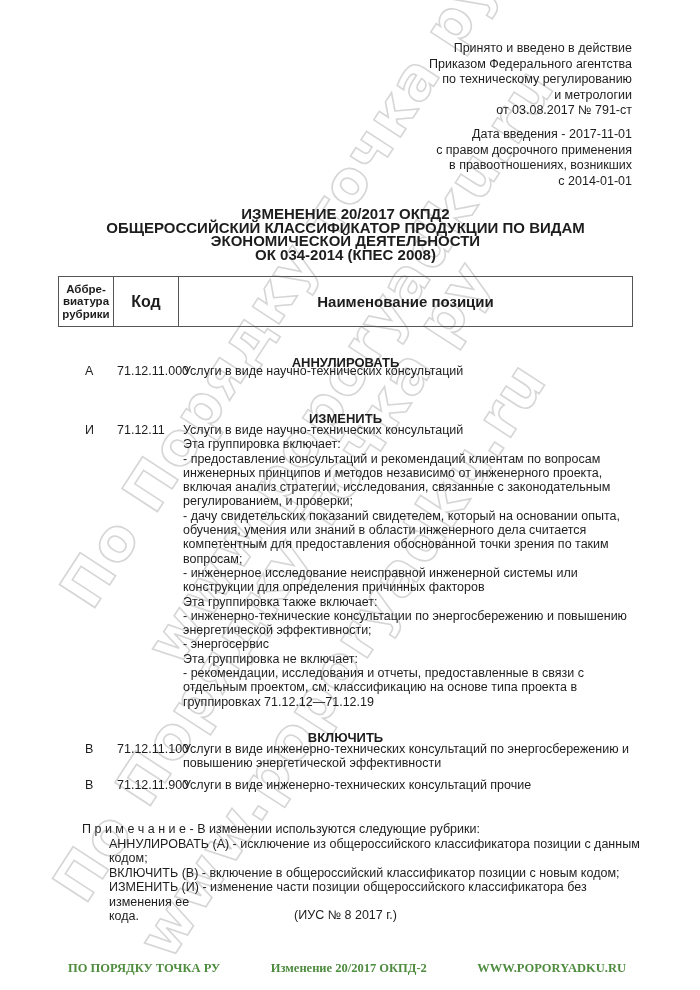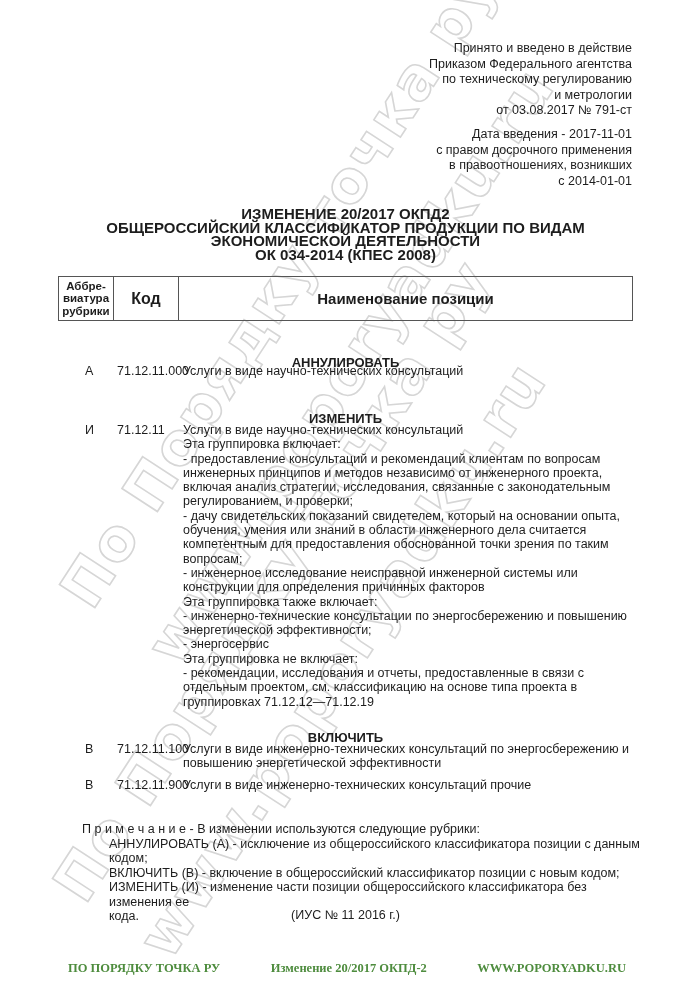--- a/index.html
+++ b/index.html
@@ -19,21 +19,21 @@
   .hdr-block { position:absolute; right:68px; text-align:right; line-height:15.5px; white-space:pre-line; }
   .approval { top:41px; }
   .introduction { top:127px; }
   
   .doc-title {
     position:absolute; top:207px; left:58px; width:575px; text-align:center;
     font-weight:bold; font-size:15px; line-height:13.5px; white-space:pre-line;
   }
   
   .grid {
-    position:absolute; top:276px; left:58px; display:flex; height:45px;
+    position:absolute; top:276px; left:58px; display:flex; height:51px;
     border:1px solid var(--line); box-sizing:border-box;
   }
   .grid .cell {
     display:flex; align-items:center; justify-content:center; text-align:center;
     font-weight:bold; box-sizing:border-box; white-space:pre-line;
   }
   .grid .c1 { width:55px; border-right:1px solid var(--line); font-size:11.5px; line-height:12.5px; }
   .grid .c2 { width:65px; border-right:1px solid var(--line); font-size:16px; }
   .grid .c3 { width:453px; font-size:15px; }
   
@@ -141,21 +141,21 @@
   </div>
 
   <div class="note">
     <div class="intro">П р и м е ч а н и е  - В изменении используются следующие рубрики:</div>
     <div class="items">АННУЛИРОВАТЬ (А) - исключение из общероссийского классификатора позиции с данным кодом;
 ВКЛЮЧИТЬ (В) - включение в общероссийский классификатор позиции с новым кодом;
 ИЗМЕНИТЬ (И) - изменение части позиции общероссийского классификатора без изменения ее
 кода.</div>
   </div>
 
-  <div class="ius">(ИУС № 11 2016 г.)</div>
+  <div class="ius">(ИУС № 8 2017 г.)</div>
 
   <div class="footer">
     <span>ПО ПОРЯДКУ ТОЧКА РУ</span>
     <span>Изменение 20/2017 ОКПД-2</span>
     <span>WWW.POPORYADKU.RU</span>
   </div>
 
 </div>
 
 </body></html>

